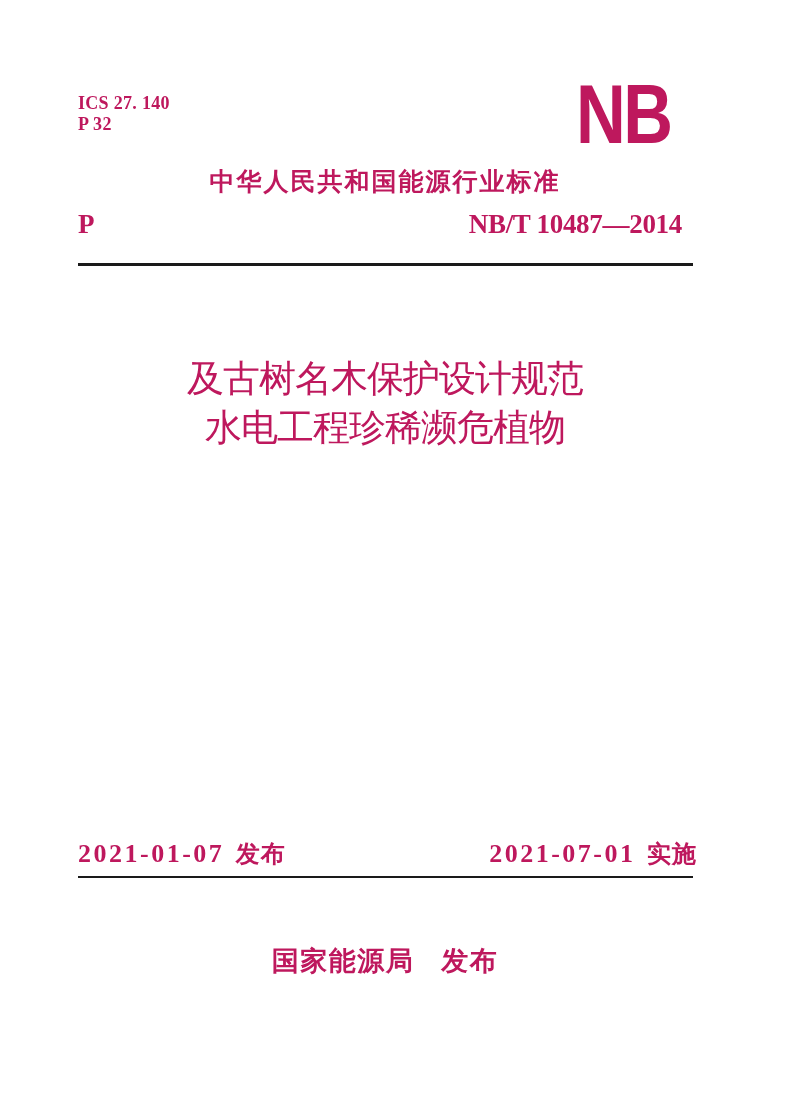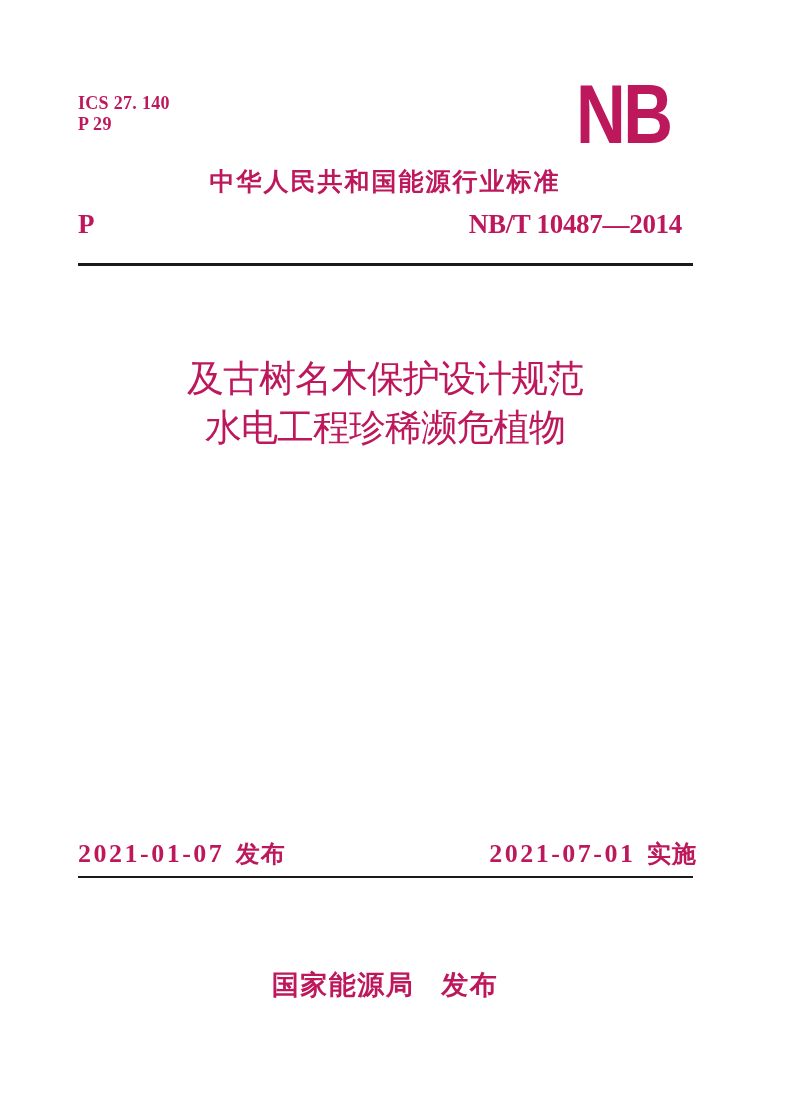--- a/index.html
+++ b/index.html
@@ -122,35 +122,34 @@
     left: 78px;
     top: 944px;
     width: 614px;
     text-align: center;
     font-family: Liberation Sans, sans-serif;
     font-weight: bold;
     font-size: 27px;
     line-height: 34px;
     letter-spacing: 1.5px;
     white-space: nowrap;
-    margin-top: 24px;
   }
   .pub-gap {
     display: inline-block;
     width: 27px;
   }
 </style>
 </head>
 <body>
 
 <div class="page">
 
   <div class="ics-block">
     <div>ICS 27. 140</div>
-    <div>P 29</div>
+    <div>P 32</div>
   </div>
 
   <div class="nb-logo">NB</div>
 
   <div class="standard-type">中华人民共和国能源行业标准</div>
 
   <div class="number-row">
     <span>P</span>
     <span>NB/T 10487—2014</span>
   </div>

